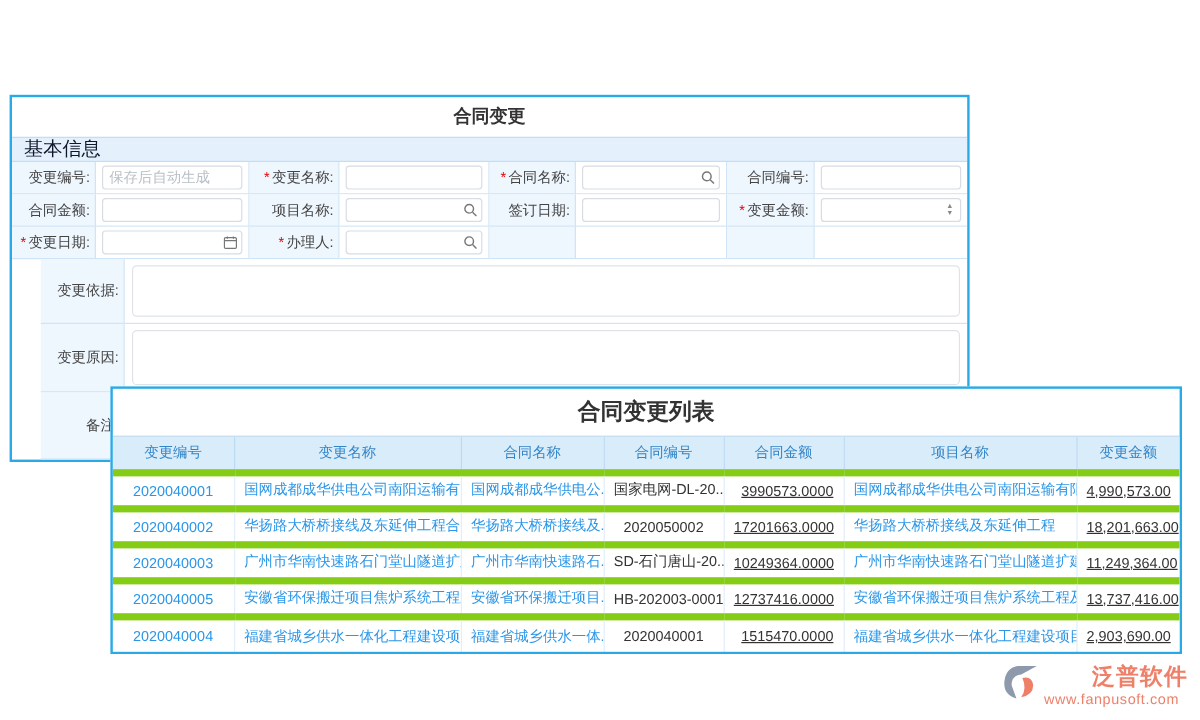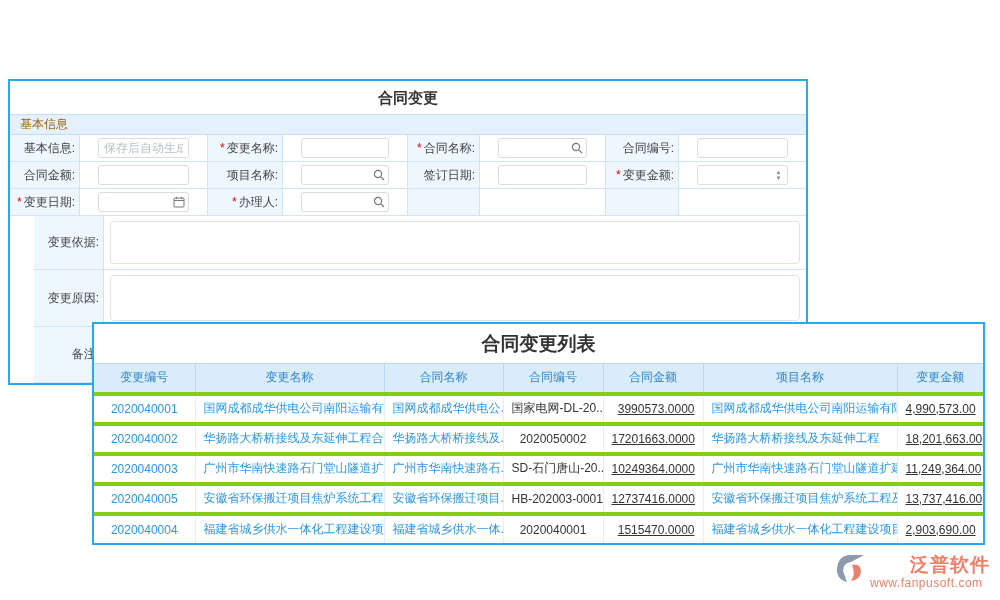--- a/index.html
+++ b/index.html
@@ -7,28 +7,28 @@
               font-family:"Liberation Sans","DejaVu Sans",sans-serif; }
   body { position:relative; }
 
   
   .form-panel { position:absolute; left:8px; top:31px; width:800px; height:306px;
                 border:2px solid #29a9e8; background:#fff; z-index:1; overflow:hidden;margin-top:48px; }
   .form-title { height:33px; line-height:33px; text-align:center;
                 font-size:15px; font-weight:bold; color:#333; }
   .section-bar { height:21px; line-height:19px; background:#e4f1fc;
                  border-top:1px solid #c3ddf3; border-bottom:1px solid #c3ddf3;
-                 padding-left:10px; font-size:12px; color:#a16207; }
+                 padding-left:10px; font-size:16px; color:#0f172a; }
   .form-grid { display:grid; grid-template-columns:70px 128px 75px 125px 72px 126px 73px 1fr; }
   .cell { height:27px; display:flex; align-items:center;
           border-right:1px solid #cfe4f6; border-bottom:1px solid #cfe4f6; }
   .cell.last { border-right:none; }
   .label-cell { background:#eef6fe; justify-content:flex-end; padding-right:4px;
                 font-size:12px; color:#444; white-space:nowrap; }
-  .field-cell { background:#fff; padding:0 18px; }
+  .field-cell { background:#fff; padding:0 5px; }
   .req { color:#e60000; margin-right:2px; font-size:12px; }
   .input-wrap { position:relative; width:100%; height:20px; }
   input.fld { width:100%; height:20px; border:1px solid #d8dde3; border-radius:3px;
               font-size:12px; padding:0 18px 0 5px; color:#333; background:#fff; }
   input.fld.noicon { padding-right:5px; }
   input.fld::placeholder { color:#b8bfc6; }
   .fld-icon { position:absolute; right:4px; top:3px; width:13px; height:13px;
               display:flex; align-items:center; justify-content:center; }
   .stepper { position:absolute; right:4px; top:2px; width:11px; height:16px;
              display:flex; flex-direction:column; align-items:center; justify-content:center;
@@ -44,21 +44,21 @@
   
   .table-panel { position:absolute; left:92px; top:322px; width:893px; height:223px;
                  border:2px solid #29a9e8; background:#fff; z-index:5; overflow:hidden; }
   .table-title { height:39px; line-height:39px; text-align:center;
                  font-size:19px; font-weight:bold; color:#333; }
   table.grid { width:100%; border-collapse:collapse; table-layout:fixed; font-size:12px; }
   table.grid th { height:30px; background:#d9ecfa; color:#3385c8; font-weight:normal;
                   border-left:1px solid #bcd9f2; border-top:1px solid #bcd9f2; text-align:center; }
   table.grid th:first-child { border-left:none; }
   table.grid td { height:30px; background:#fff; border-left:1px solid #e2eefa;
-                  border-top:4px solid #84cc16; padding:0 8px; overflow:hidden;
+                  border-top:6px solid #84cc16; padding:0 8px; overflow:hidden;
                   white-space:nowrap; text-overflow:clip; }
   table.grid td:first-child { border-left:none; }
   .c-center { text-align:center; }
   .c-left { text-align:left; }
   .c-right { text-align:right;text-decoration:underline; }
   .link { color:#2b96e8; cursor:pointer; }
   .dark { color:#333; }
 
   
   .logo { position:absolute; right:10px; bottom:10px; display:flex; align-items:flex-start; z-index:6; }
@@ -70,21 +70,21 @@
 <body>
 
 <div class="form-panel">
   <div class="form-title">合同变更</div>
   <div class="section-bar">基本信息</div>
 
   <div class="form-grid">
 
     <div class="cell label-cell">
       <span class="req"></span>
-      <span>基本信息:</span>
+      <span>变更编号:</span>
     </div>
     <div class="cell field-cell">
         <span class="input-wrap">
       <input class="fld noicon" placeholder="保存后自动生成" style="">
     </span>
       </div>
     <div class="cell label-cell">
       <span class="req">*</span>
       <span>变更名称:</span>
     </div>

